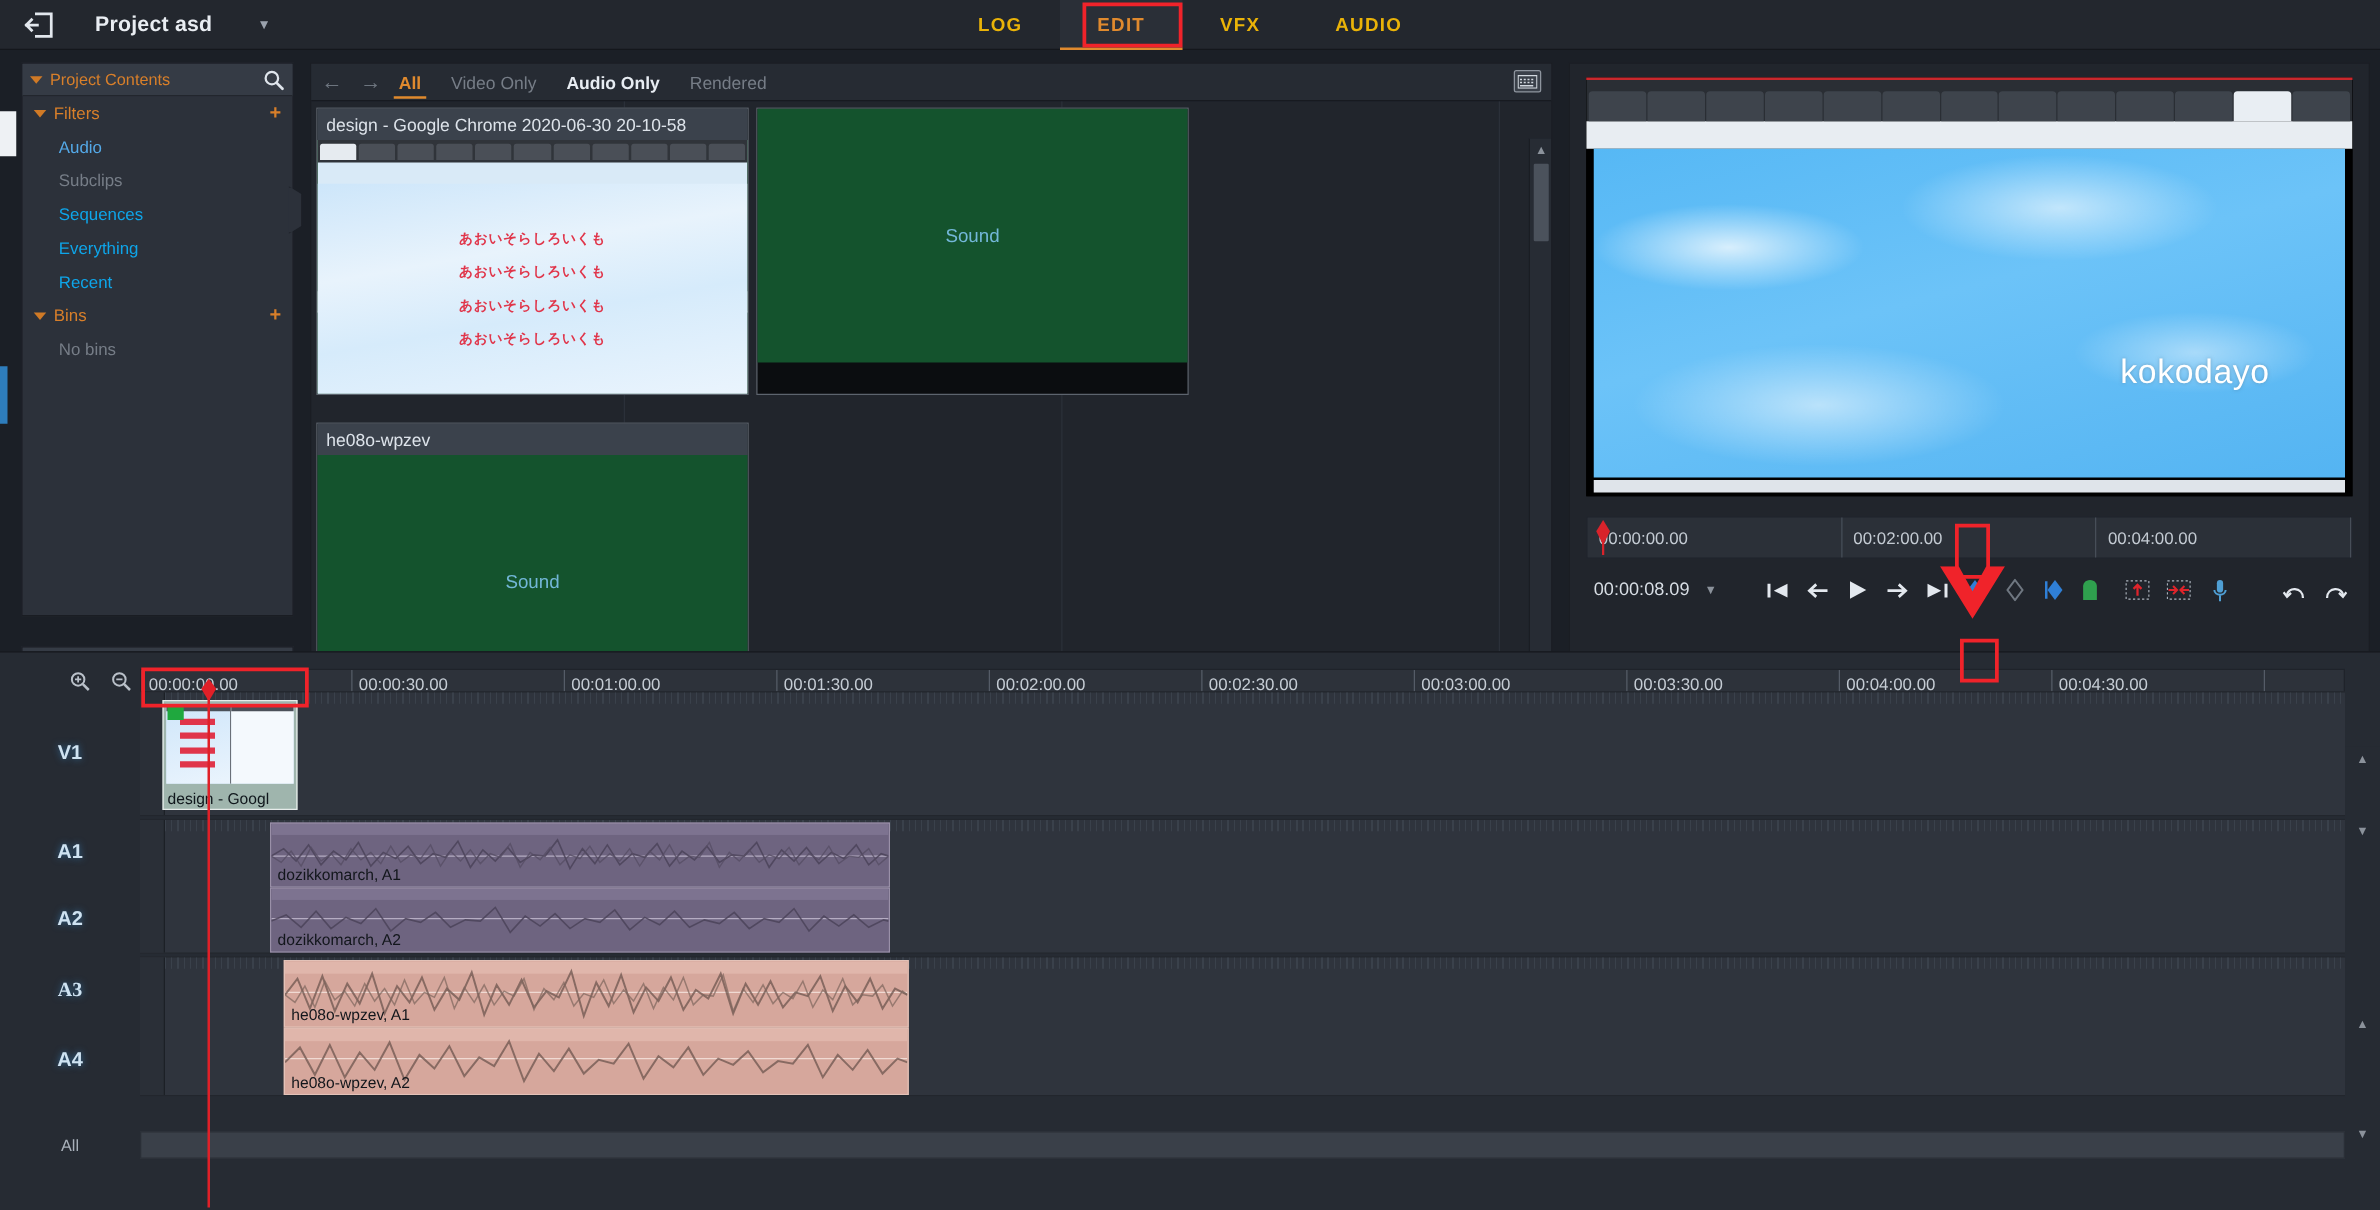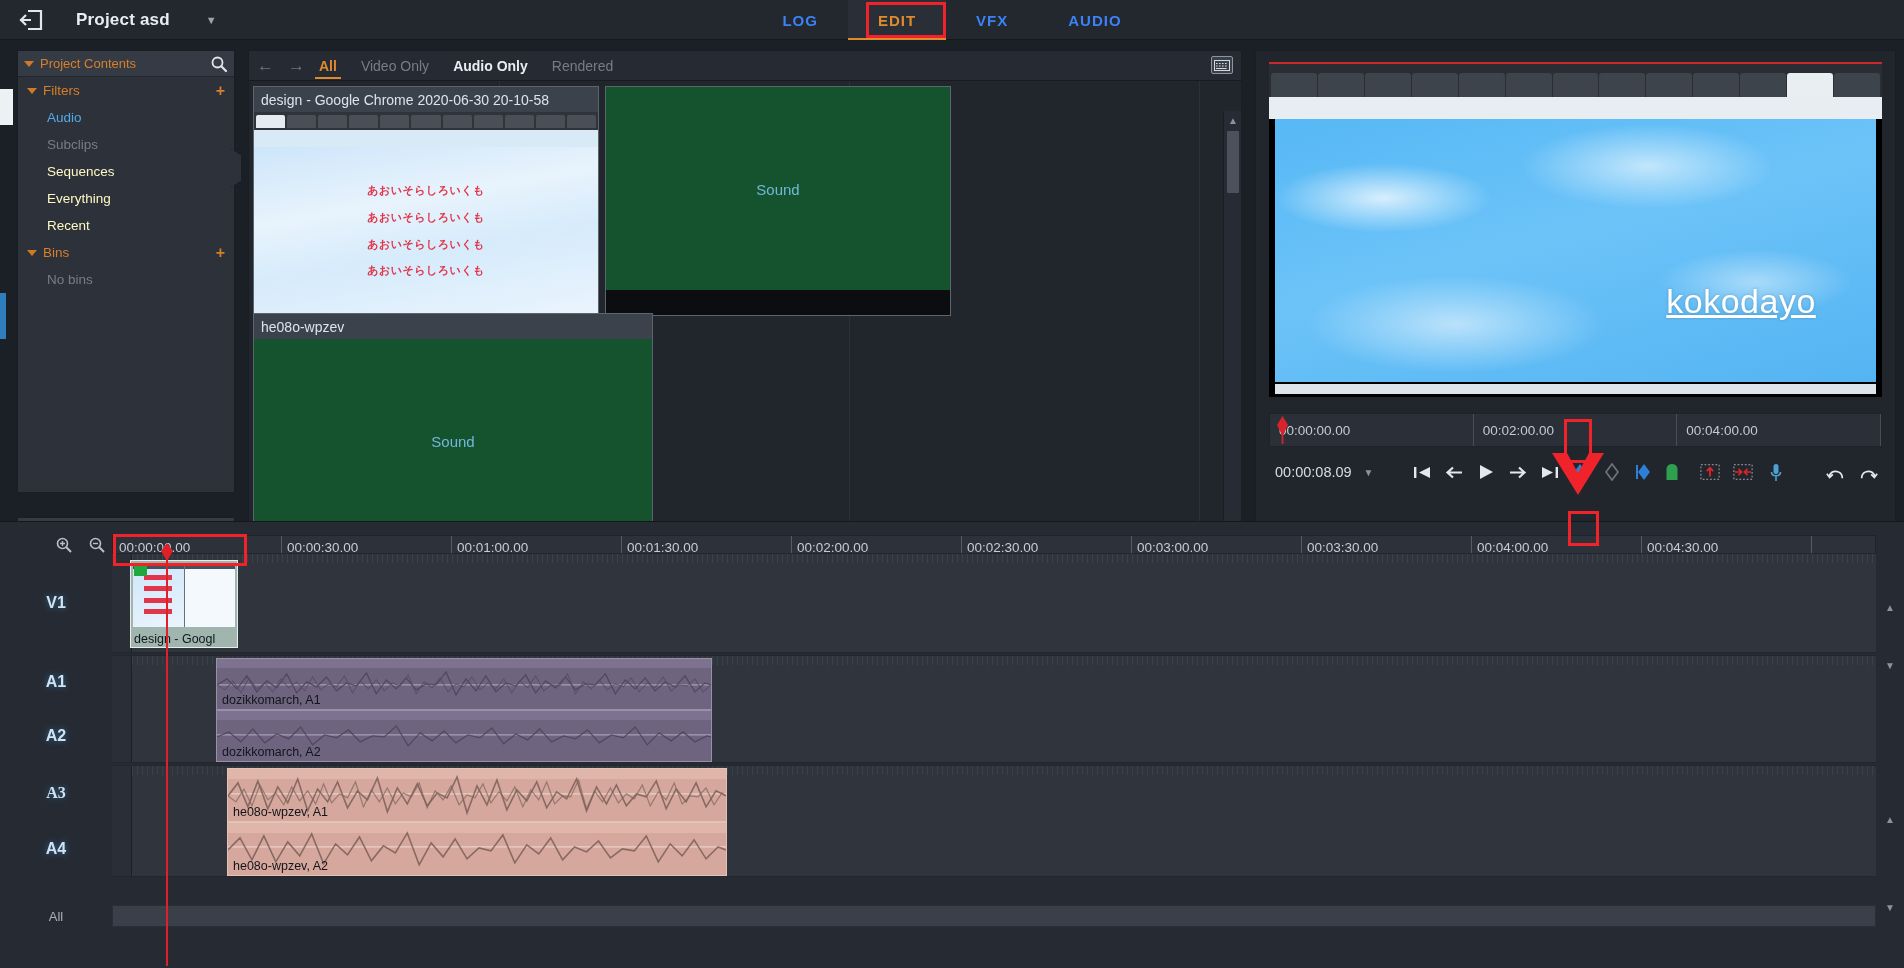--- a/index.html
+++ b/index.html
@@ -33,21 +33,21 @@
   }
   .topnav {
     position: absolute; left: 0; top: 0; width: 1904px; height: 40px;
     display: flex; align-items: flex-start; justify-content: center; gap: 0px;
   }
   .topnav-tab {
     position: relative;
     height: 40px; padding: 0 30px;
     display: flex; align-items: center; justify-content: center;
     font-size: 15px; font-weight: bold; letter-spacing: 1px;
-    color: #3b82f6; cursor: pointer;
+    color: #eab308; cursor: pointer;
   }
   .topnav-tab.active { color: #e08a2e; background: #2a2f37; }
   .topnav-tab.active::after {
     content: ""; position: absolute; left: 0; right: 0; bottom: 0; height: 2px;
     background: #e08a2e;
   }
   .hl-edit {
     position: absolute; left: 866px; top: 2px; width: 80px; height: 36px;
     border: 3px solid #f0232a; pointer-events: none;
   }
@@ -72,21 +72,21 @@
     width: 0; height: 0; border-top: 5px solid transparent; border-bottom: 5px solid transparent;
     border-left: 6px solid #d07a26; margin-right: 6px;
   }
   .sidebar-header-title { font-size: 13px; color: #d87f2a; flex: 1; }
   .search-icon { width: 18px; height: 18px; cursor: pointer; }
   .sb-row {
     height: 27px; display: flex; align-items: center; padding-left: 9px;
     font-size: 13.5px; position: relative;
   }
   .sb-row.group { color: #d87f2a; }
-  .sb-row.item { padding-left: 29px; color: #fef9c3; cursor: pointer; }
+  .sb-row.item { padding-left: 29px; color: #0ea5e9; cursor: pointer; }
   .sb-row.item.sel { color: #54a9e8; }
   .sb-row.item.dim { color: #767d87; }
   .sb-plus {
     position: absolute; right: 9px; top: 50%; transform: translateY(-50%);
     color: #d87f2a; font-size: 16px; font-weight: bold; line-height: 1; cursor: pointer;
   }
   .libraries {
     position: absolute; left: 17px; top: 476px; width: 218px; height: 26px;
     background: #353b45; border: 1px solid #1a1d23;
     display: flex; align-items: center; padding: 0 6px;
@@ -207,23 +207,22 @@
     position: absolute; left: 1%; right: 1%; top: 16.5%; bottom: 4.5%;
     background:
       radial-gradient(ellipse 30% 22% at 18% 30%, rgba(255,255,255,.75), rgba(255,255,255,0) 60%),
       radial-gradient(ellipse 34% 26% at 62% 18%, rgba(255,255,255,.6), rgba(255,255,255,0) 62%),
       radial-gradient(ellipse 40% 30% at 30% 78%, rgba(255,255,255,.55), rgba(255,255,255,0) 62%),
       radial-gradient(ellipse 26% 20% at 80% 62%, rgba(255,255,255,.45), rgba(255,255,255,0) 62%),
       linear-gradient(165deg, #56b8f5 0%, #6cc3f8 45%, #54b4f2 100%);
   }
   .vb-text {
     position: absolute; right: 10%; top: 62%;
-    color: #ffffff; font-size: 34px; letter-spacing: .5px;
+    color: #ffffff; font-size: 27px; letter-spacing: .5px;
     text-shadow: 0 0 3px rgba(80,120,150,.55);
-    text-decoration: underline;
   }
   .vb-scrollbar {
     position: absolute; left: 1%; right: 1%; bottom: .8%; height: 3.2%;
     background: #dfe4ea;
   }
   .hl-stage {
     position: absolute; left: 1564px; top: 378px; width: 28px; height: 44px;
     border: 3px solid #f0232a; z-index: 6;
   }
   .big-arrow { position: absolute; left: 1547px; top: 412px; width: 62px; height: 58px; z-index: 6; }
@@ -463,21 +462,21 @@
             </div>
           </div>
         </div>
 
         <div class="clip-card" style="left:356px; top:5px; width:346px; height:230px;">
           <div class="thumb" style="height:203px;">
             <div class="sound-label">Sound</div>
           </div>
         </div>
 
-        <div class="clip-card" style="left:4px; top:232px; width:400px; height:230px;">
+        <div class="clip-card" style="left:4px; top:257px; width:346px; height:230px;">
           <div class="cap">he08o-wpzev</div>
           <div class="thumb" style="height:203px;">
             <div class="sound-label">Sound</div>
           </div>
         </div>
 
         <div class="scroll-col">
           <div class="scroll-arrow">▲</div>
           <div class="scroll-thumb"></div>
           <div class="scroll-arrow" style="position:absolute;bottom:0;">▼</div>

